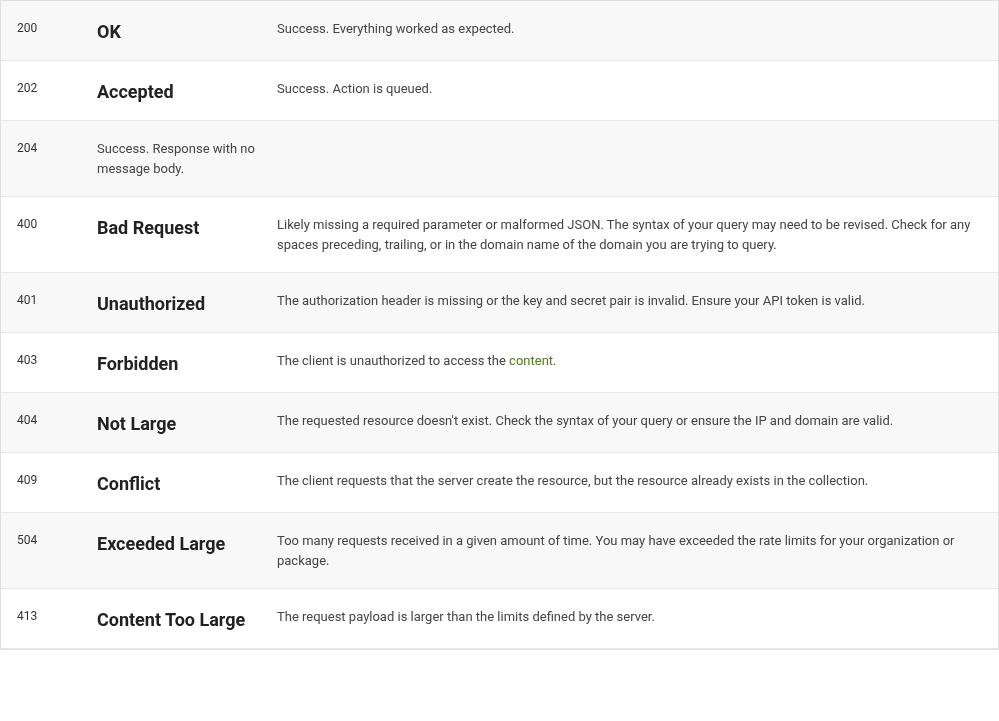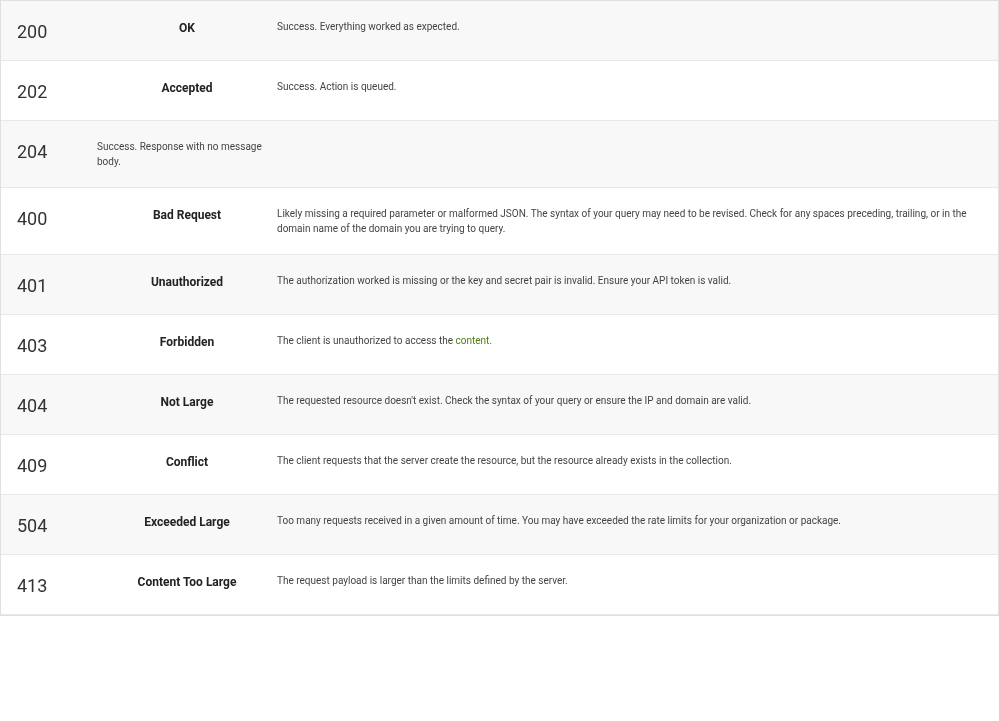--- a/index.html
+++ b/index.html
@@ -29,36 +29,35 @@
 
     .table-row:nth-child(odd) {
       background-color: #f8f8f8;
     }
 
     .table-row:nth-child(even) {
       background-color: #ffffff;
     }
 
     .cell-code {
-      font-size: 18px;
+      font-size: 12px;
       color: #333;
       font-weight: 400;
       padding-top: 2px;
     }
 
     .cell-name {
-      font-size: 12px;
+      font-size: 18px;
       font-weight: 700;
       color: #222;
       padding-top: 2px;
-      text-align: center;
     }
 
     .cell-desc {
-      font-size: 10px;
+      font-size: 13px;
       color: #444;
       line-height: 1.5;
     }
 
     .cell-desc a {
       color: #4d7c0f;
       text-decoration: none;
     }
   </style>
 </head>
@@ -80,21 +79,21 @@
       <div class="cell-desc">Success. Response with no message body.</div>
     </div>
     <div class="table-row">
       <div class="cell-code">400</div>
       <div class="cell-name">Bad Request</div>
       <div class="cell-desc">Likely missing a required parameter or malformed JSON. The syntax of your query may need to be revised. Check for any spaces preceding, trailing, or in the domain name of the domain you are trying to query.</div>
     </div>
     <div class="table-row">
       <div class="cell-code">401</div>
       <div class="cell-name">Unauthorized</div>
-      <div class="cell-desc">The authorization worked is missing or the key and secret pair is invalid. Ensure your API token is valid.</div>
+      <div class="cell-desc">The authorization header is missing or the key and secret pair is invalid. Ensure your API token is valid.</div>
     </div>
     <div class="table-row">
       <div class="cell-code">403</div>
       <div class="cell-name">Forbidden</div>
       <div class="cell-desc">The client is unauthorized to access the <a href="#">content.</a></div>
     </div>
     <div class="table-row">
       <div class="cell-code">404</div>
       <div class="cell-name">Not Large</div>
       <div class="cell-desc">The requested resource doesn't exist. Check the syntax of your query or ensure the IP and domain are valid.</div>

